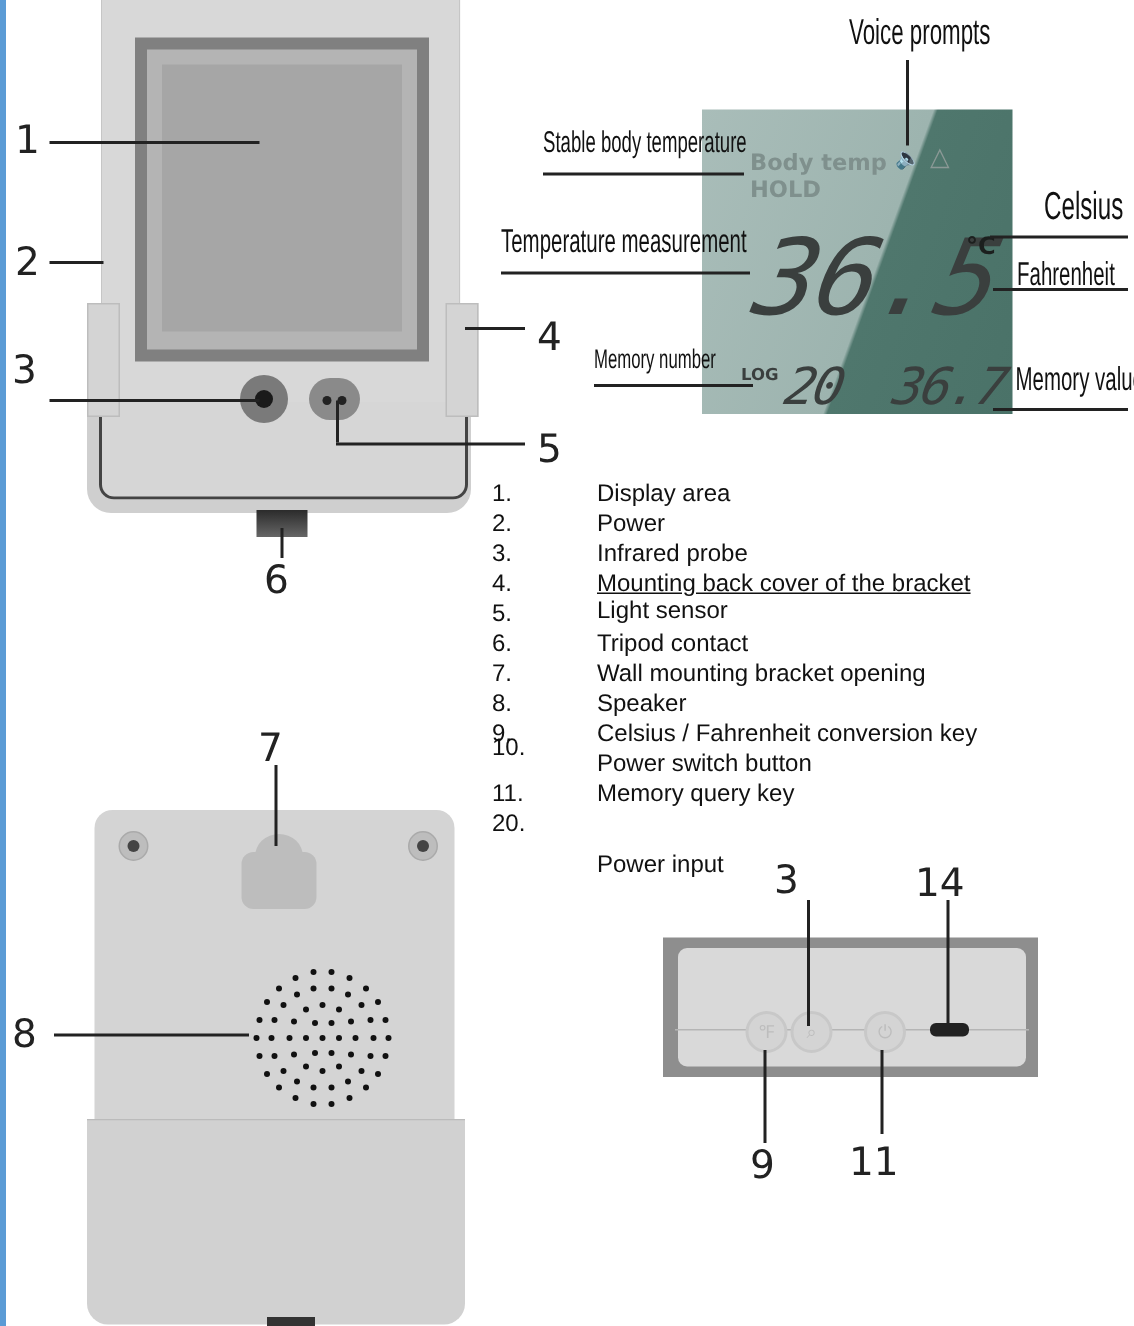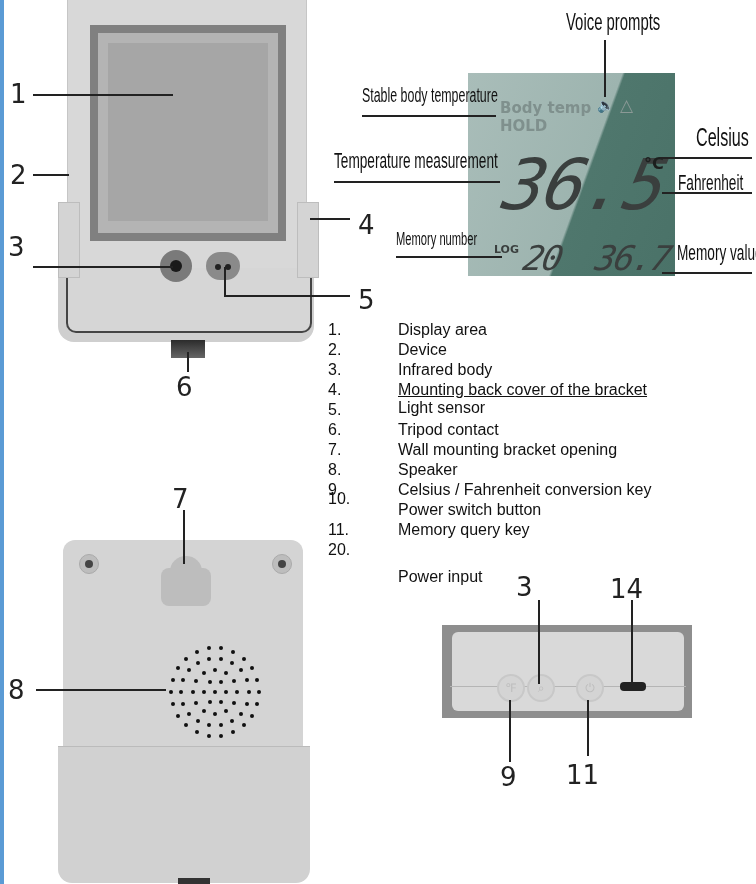--- a/index.html
+++ b/index.html
@@ -108,23 +108,23 @@
 <div class="lbl" style="left:696px;top:122px;font-size:26px;"><span class="cond" style="display:inline-block;">Celsius</span></div>
 <div class="ul" style="left:660px;top:157px;width:92px;"></div>
 <div class="lbl" style="left:678px;top:170px;font-size:22px;"><span class="cond" style="display:inline-block;">Fahrenheit</span></div>
 <div class="ul" style="left:662px;top:192px;width:90px;"></div>
 <div class="lbl" style="left:677px;top:240px;font-size:22px;"><span class="cond" style="display:inline-block;">Memory value</span></div>
 <div class="ul" style="left:662px;top:272px;width:90px;"></div>
 
 <div class="leg-n" style="top:321px;">1.</div>
 <div class="leg-t" style="top:321px;">Display area</div>
 <div class="leg-n" style="top:341px;">2.</div>
-<div class="leg-t" style="top:341px;">Device</div>
+<div class="leg-t" style="top:341px;">Power</div>
 <div class="leg-n" style="top:361px;">3.</div>
-<div class="leg-t" style="top:361px;">Infrared body</div>
+<div class="leg-t" style="top:361px;">Infrared probe</div>
 <div class="leg-n" style="top:381px;">4.</div>
 <div class="leg-t" style="top:381px;text-decoration:underline;">Mounting back cover of the bracket</div>
 <div class="leg-n" style="top:401px;">5.</div>
 <div class="leg-t" style="top:399px;">Light sensor</div>
 <div class="leg-n" style="top:421px;">6.</div>
 <div class="leg-t" style="top:421px;">Tripod contact</div>
 <div class="leg-n" style="top:441px;">7.</div>
 <div class="leg-t" style="top:441px;">Wall mounting bracket opening</div>
 <div class="leg-n" style="top:461px;">8.</div>
 <div class="leg-t" style="top:461px;">Speaker</div>

